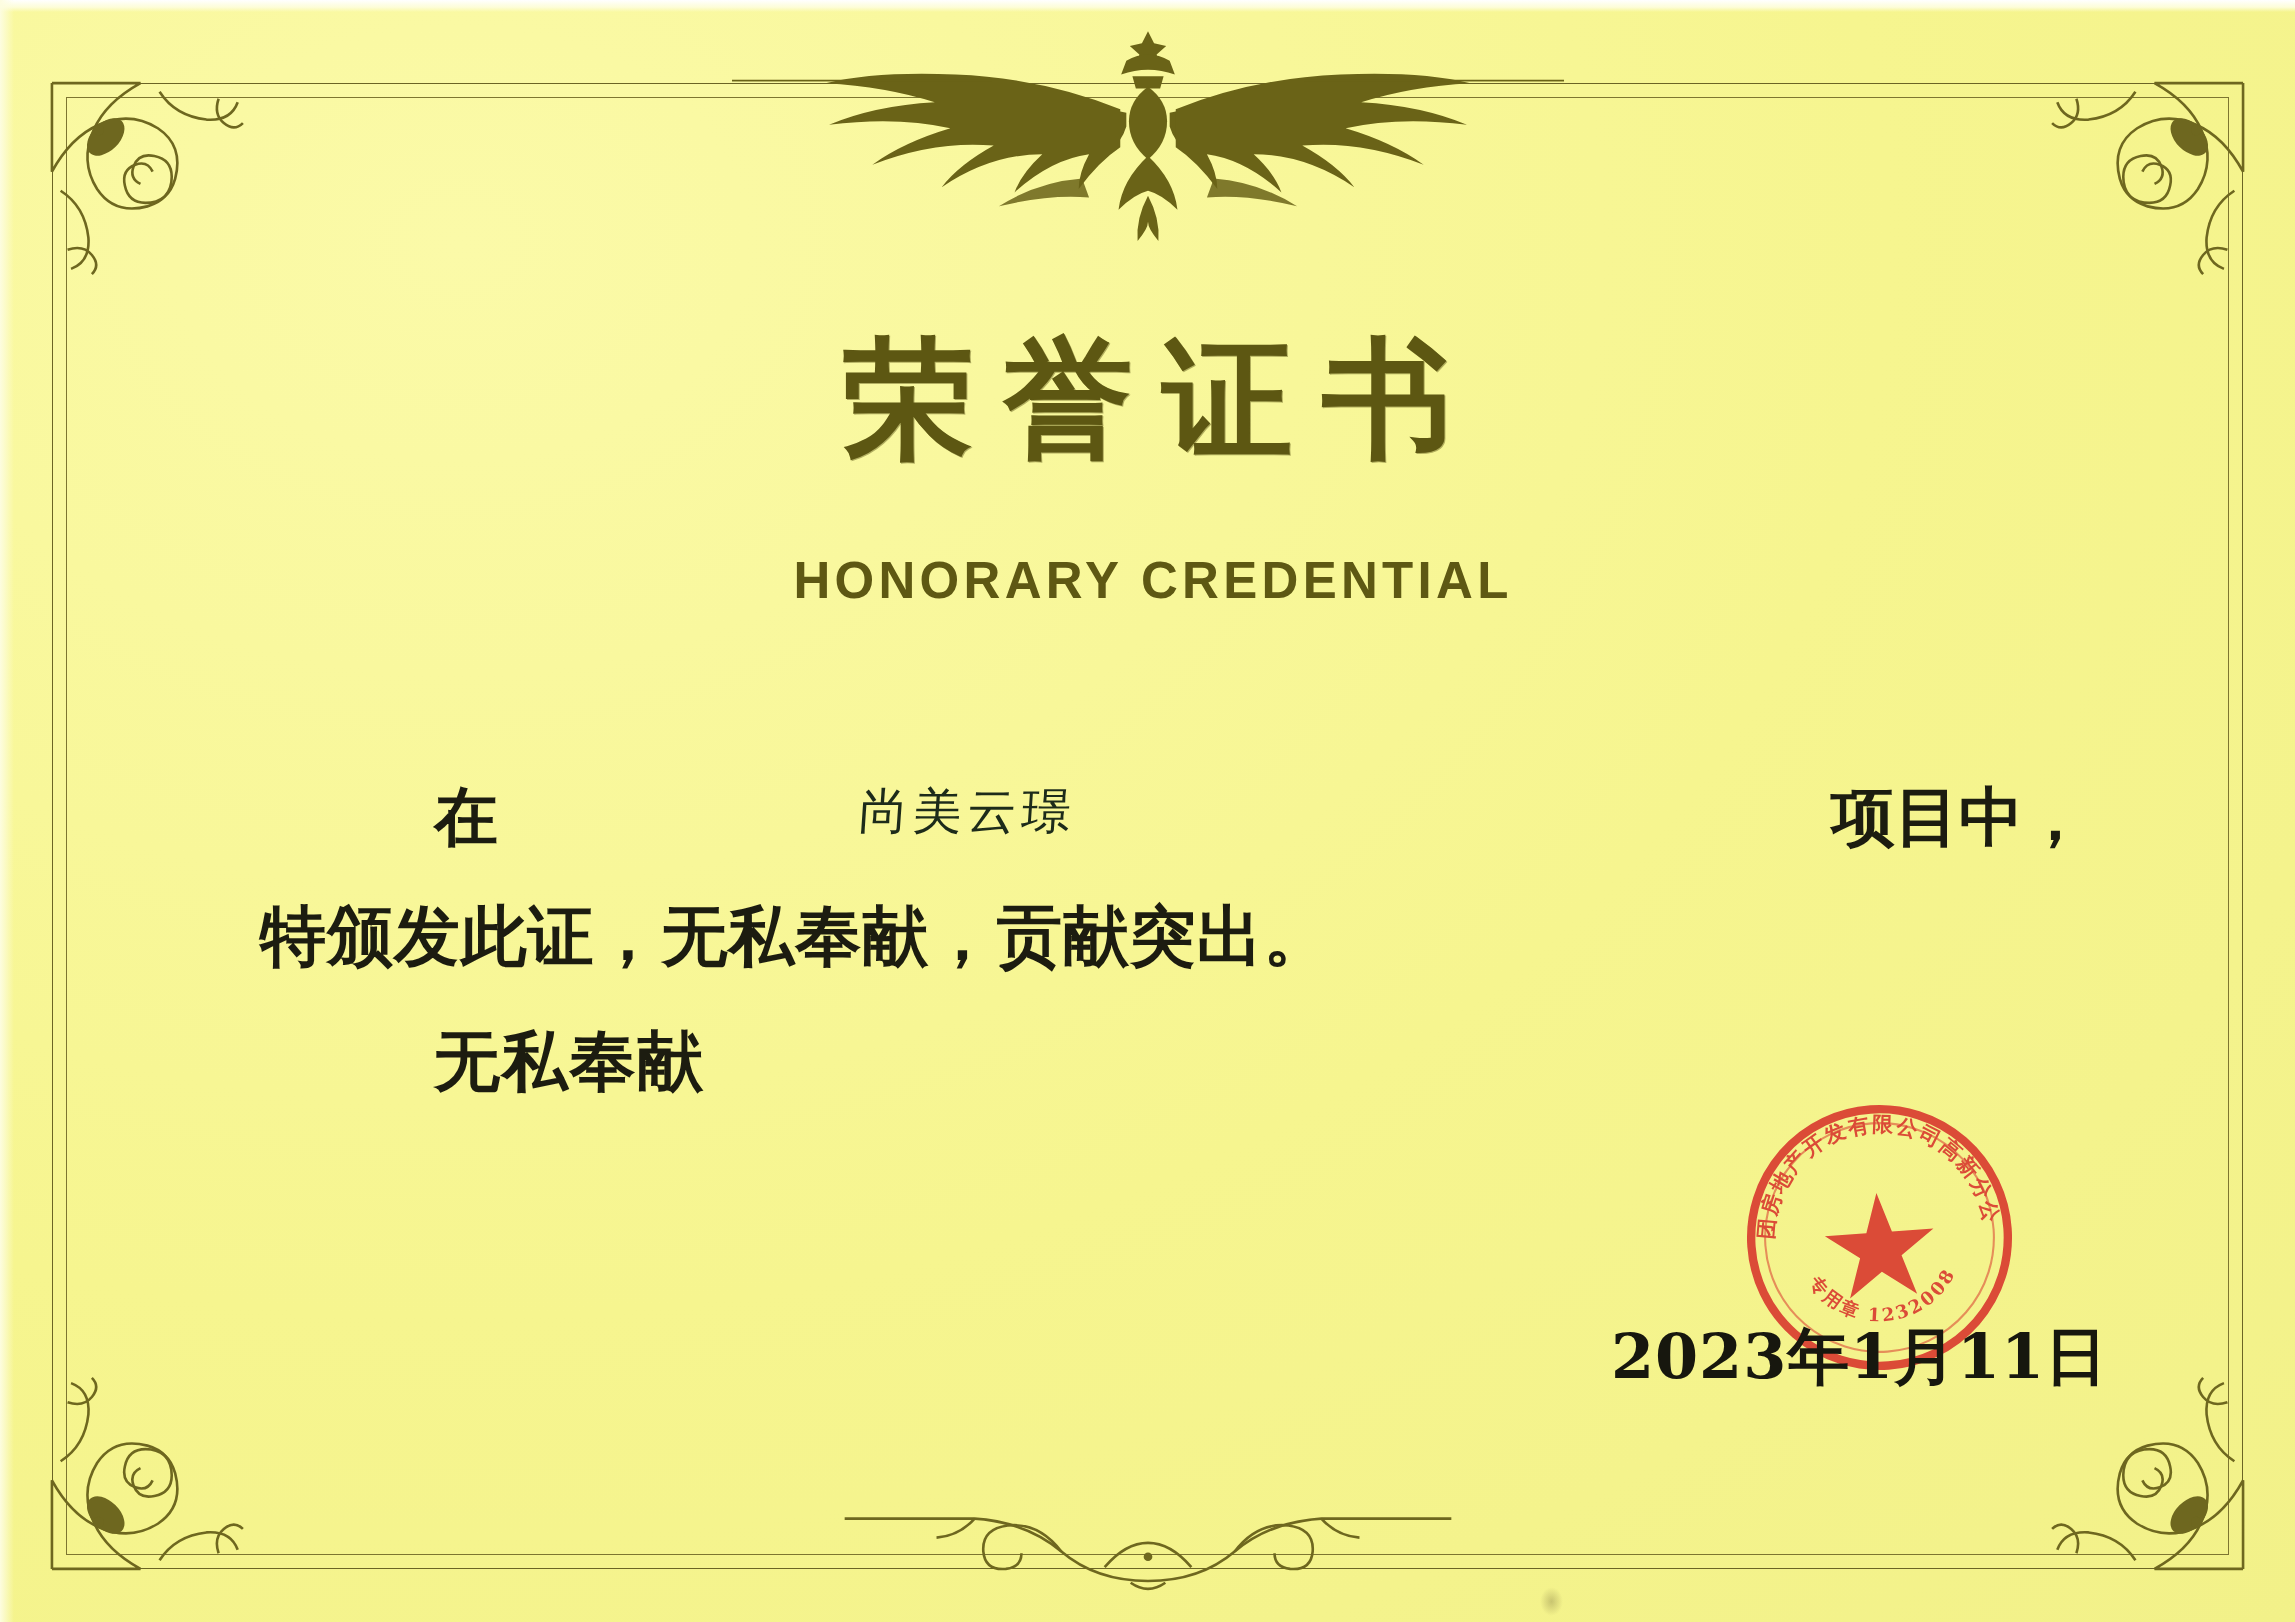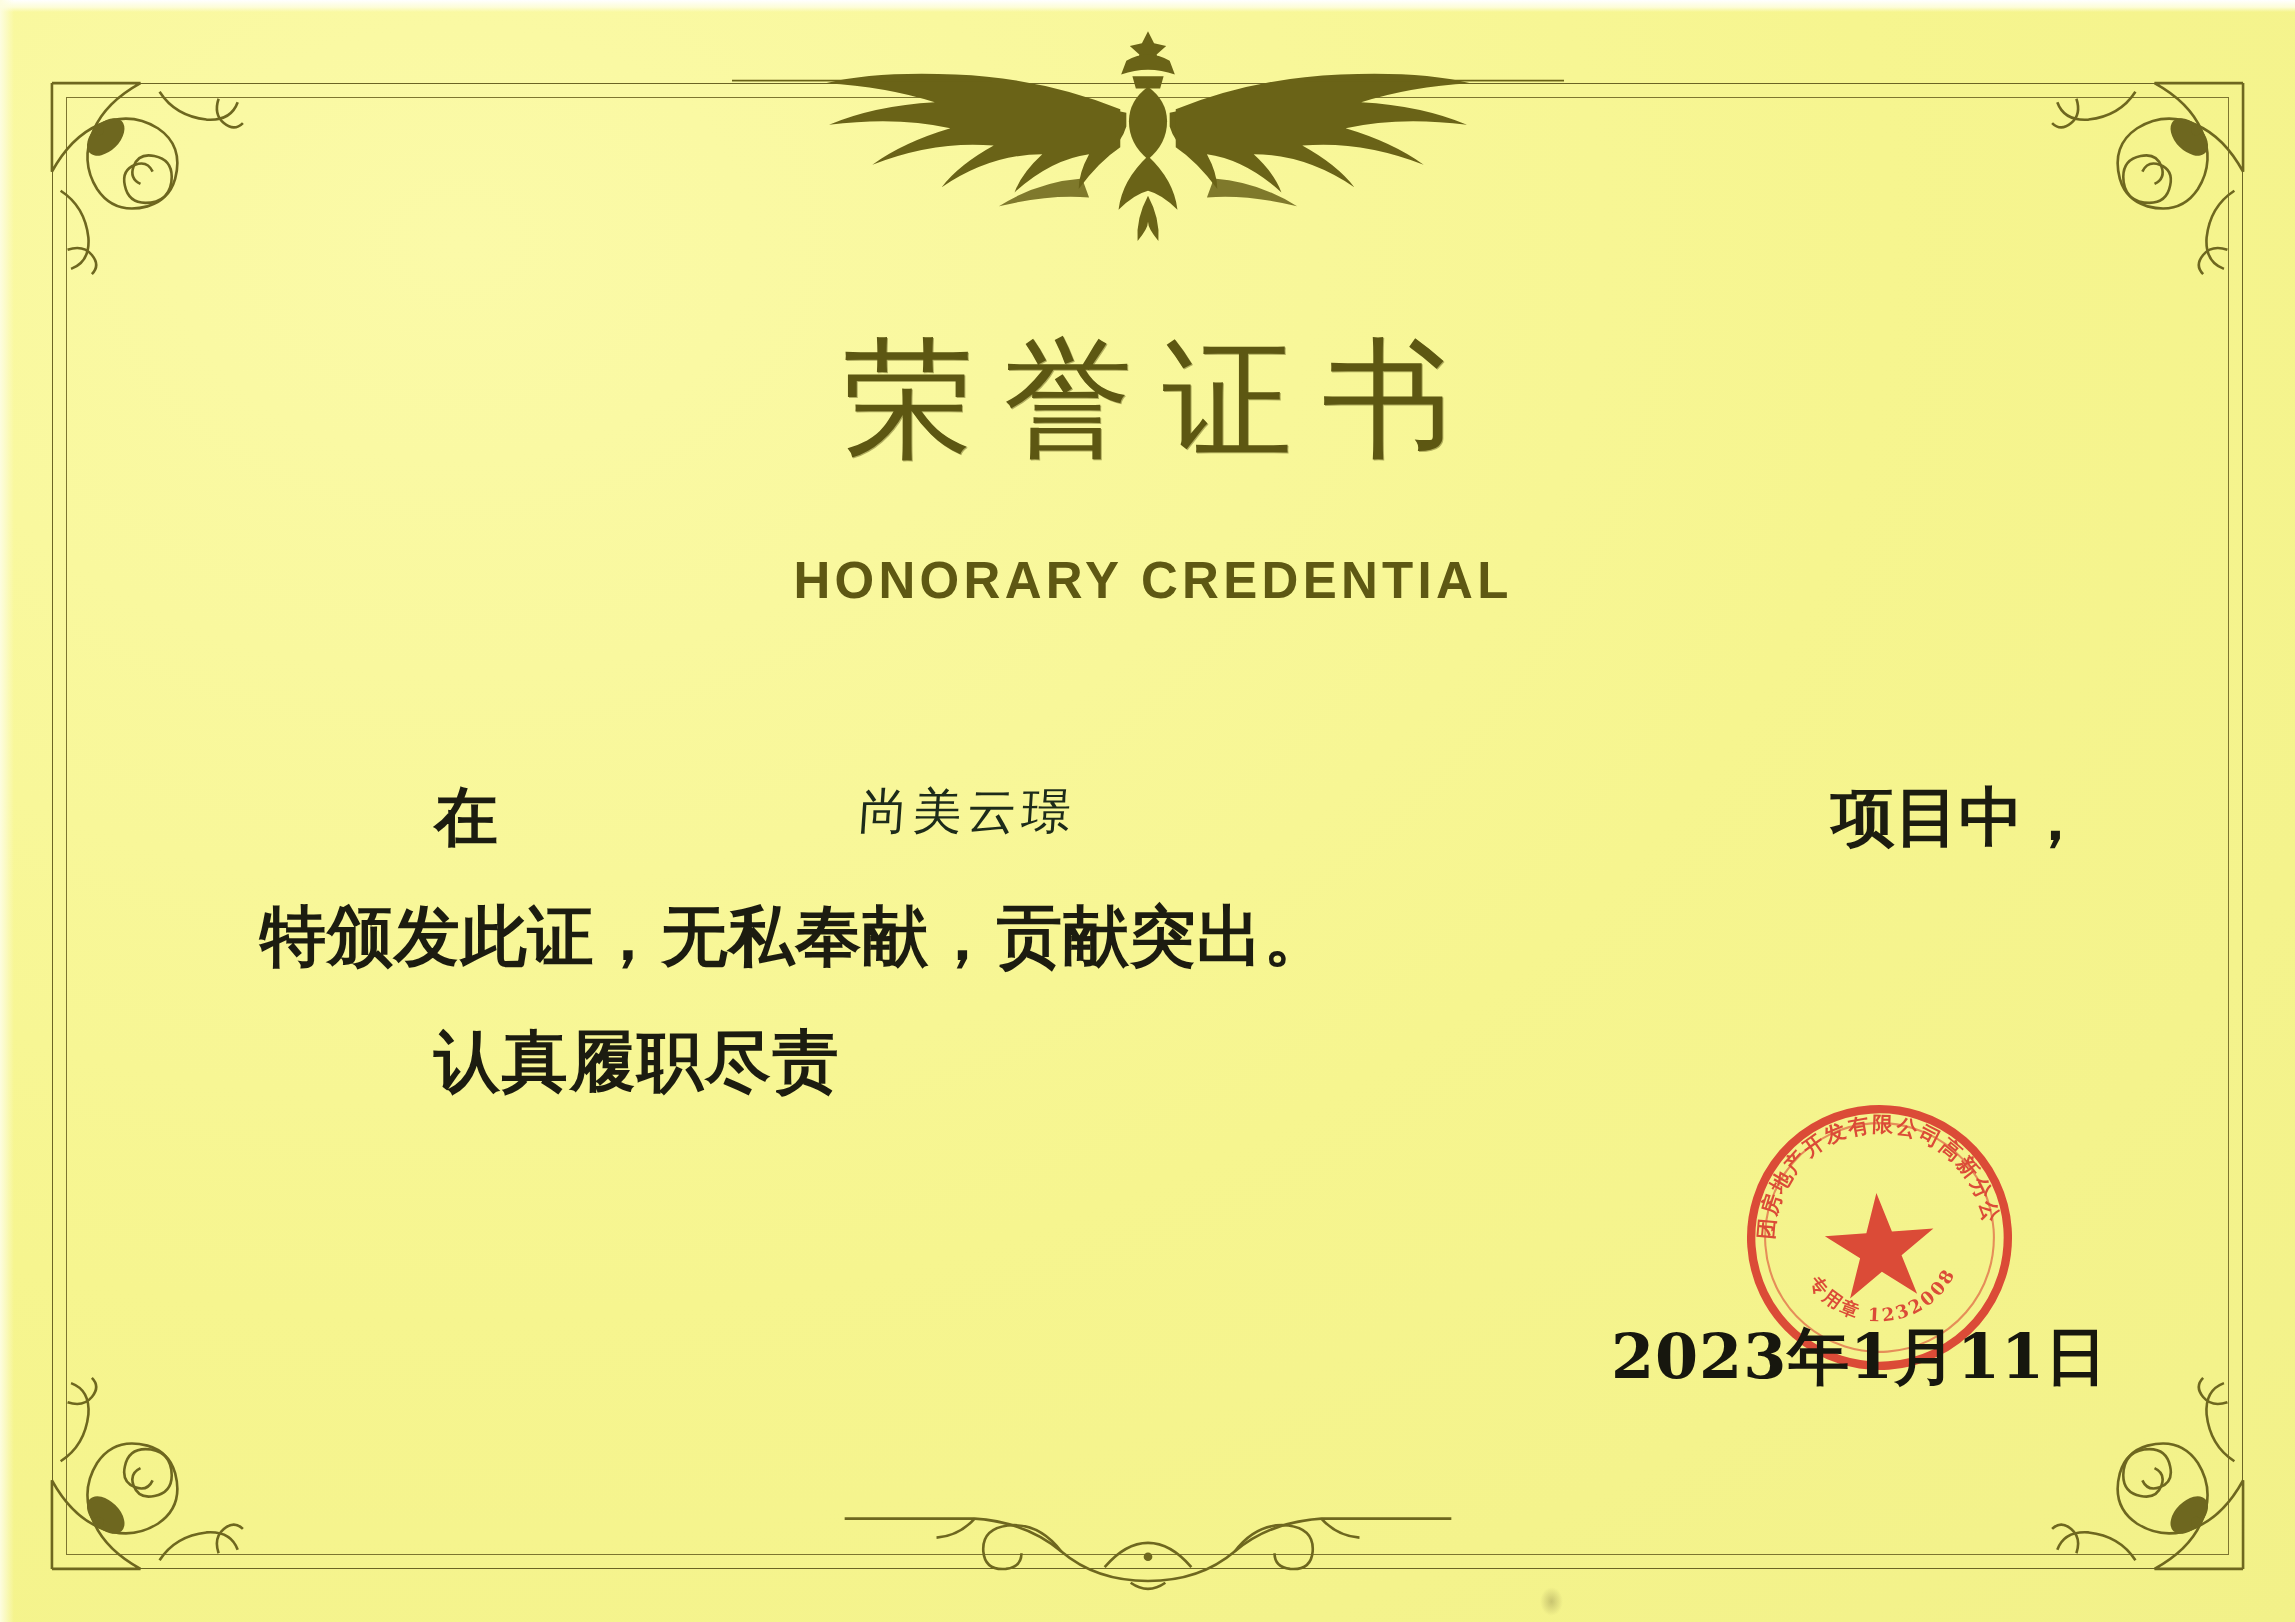--- a/index.html
+++ b/index.html
@@ -98,21 +98,21 @@
   .bottom-ornament svg { width: 100%; height: 100%; display: block; }
 
   
   .title-cn {
     position: absolute;
     left: 0; right: 0;
     top: 334px;
     text-align: center;
     font-family: "DejaVu Serif", serif;
     font-size: 130px;
-    font-weight: 400;
+    font-weight: 700;
     letter-spacing: 29.5px;
     text-indent: 29.5px;
     color: #5d5712;
     line-height: 1;
     text-shadow: 0.9px 0.9px 0 rgba(90,84,20,0.45);
   }
   .title-en {
     position: absolute;
     left: 0; right: 0;
     top: 551px;
@@ -323,21 +323,21 @@
 
   <div class="body-block">
 
     <div class="line-project">
       <span class="zai">在</span>
       <span class="project-name">尚美云璟</span>
       <span class="tail">项目中，</span>
     </div>
 
     <div class="line-merit">特颁发此证，无私奉献，贡献突出。</div>
-    <div class="line-issue">认真履职尽责</div>
+    <div class="line-issue">无私奉献</div>
   </div>
 
   <div class="seal">
     <svg viewBox="0 0 200 200" xmlns="http://www.w3.org/2000/svg">
       <defs>
         <path id="sealTop" d="M 24,100 A 76,76 0 0 1 176,100"></path>
         <path id="sealBottom" d="M 40,100 A 60,60 0 0 0 160,100"></path>
       </defs>
       <circle cx="100" cy="100" r="92" fill="none" stroke="#d8342c" stroke-width="6"></circle>
       <circle cx="100" cy="100" r="82" fill="none" stroke="#d8342c" stroke-width="1.5" opacity=".6"></circle>

